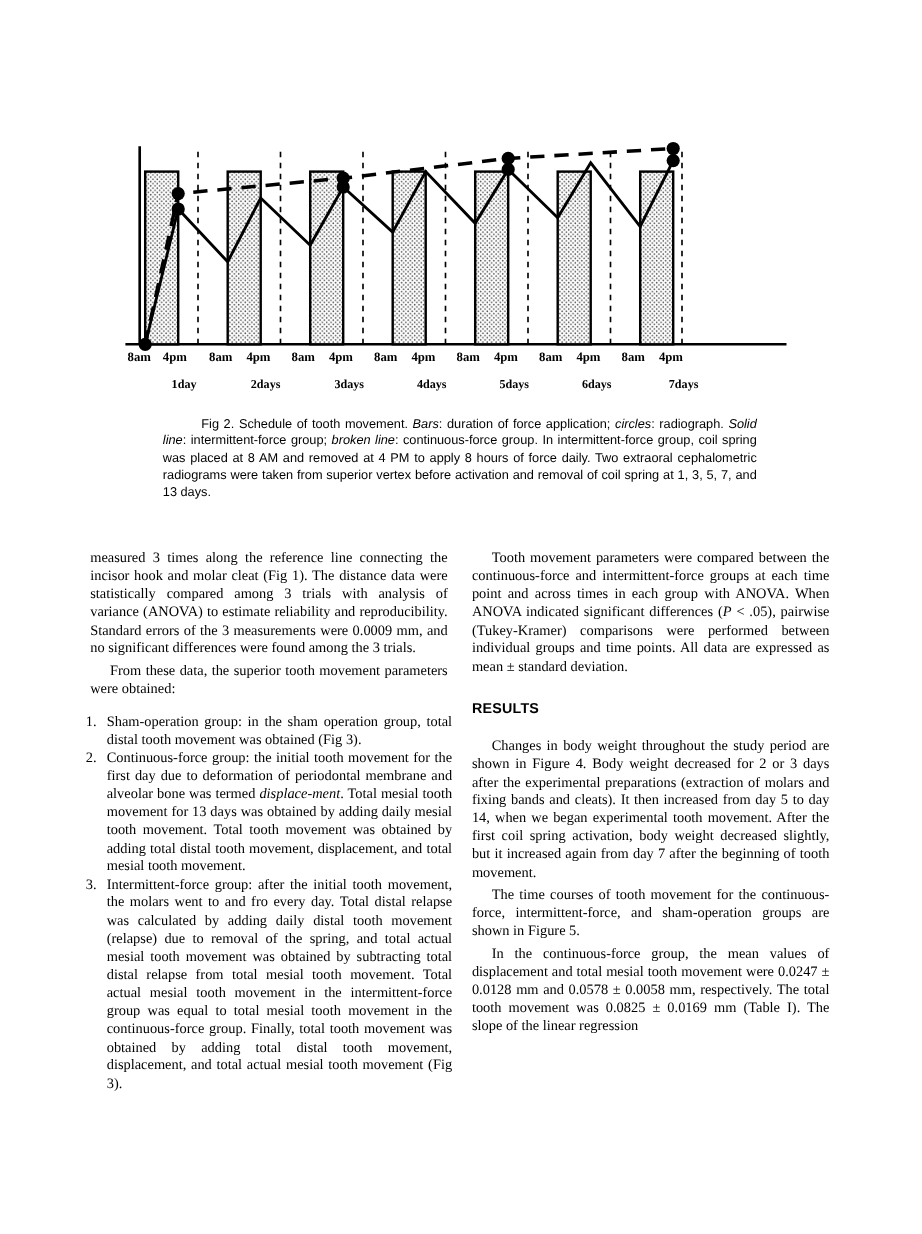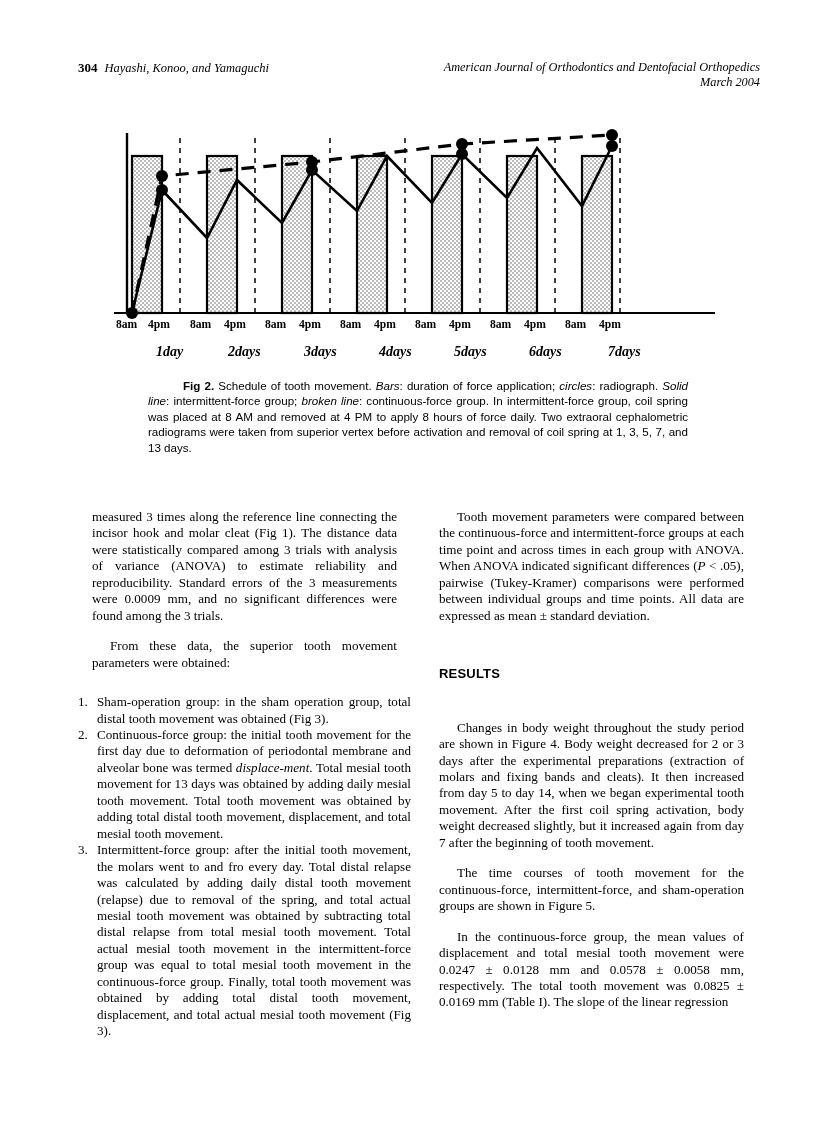--- a/index.html
+++ b/index.html
@@ -15,64 +15,55 @@
   .rh-left{position:absolute;left:0;top:0;font-size:12.5px;font-style:italic;white-space:nowrap;}
   .rh-left .pageno{font-style:normal;font-weight:bold;font-size:13px;margin-right:7px;}
   .rh-right{position:absolute;right:0;top:0;text-align:right;font-style:italic;font-size:12.3px;line-height:15px;}
 
   
   .figure{position:absolute;left:78px;top:118px;width:682px;height:250px;}
   .figsvg{position:absolute;left:0;top:0;}
 
   .axlab{position:absolute;font-family:"Liberation Serif",serif;font-weight:bold;text-align:center;}
   .ampm{font-size:11.6px;}
-  .dayl{font-size:14px;font-style:italic;}
+  .dayl{font-size:11px;}
 
   
   .caption{
     position:absolute;left:148px;top:378px;width:540px;
     font-family:"Liberation Sans",sans-serif;font-size:11.6px;line-height:15.4px;
     text-align:justify;color:#000;
   }
-  .caption b{font-weight:bold;padding-left:35px;}
+  .caption b{font-weight:normal;padding-left:35px;}
   .caption i{}
 
   
   .col{position:absolute;top:495px;width:333px;font-size:13.1px;line-height:16.45px;text-align:justify;}
   .col.left{left:78px;}
   .col.right{left:425px;}
-  .col p{margin:14px;text-indent:18px;}
+  .col p{margin:4px;text-indent:18px;}
   .col p.noind{text-indent:0;}
   .col i{font-style:italic;}
 
   ol.params{margin:0;padding:0;list-style:none;}
   ol.params li{position:relative;padding-left:19px;margin:0;text-align:justify;}
   ol.params li .num{position:absolute;left:0;top:0;}
 
   .sechead{
     font-family:"Liberation Sans",sans-serif;font-weight:bold;font-size:13px;
     letter-spacing:.2px;margin:0;
   }
   .sp14{height:14px;}
   .sp9{height:9px;}
 </style>
 </head>
 <body>
 
 <div class="page">
 
-  <div class="runhead">
-    <div class="rh-left">
-      <span class="pageno">304</span><span>Hayashi, Konoo, and Yamaguchi</span>
-    </div>
-    <div class="rh-right">
-      <div>American Journal of Orthodontics and Dentofacial Orthopedics</div>
-      <div>March 2004</div>
-    </div>
-  </div>
 
   <div class="figure">
     <svg class="figsvg" width="682" height="250" viewBox="0 0 682 250">
       <defs>
         <pattern id="stipple" width="4" height="4" patternUnits="userSpaceOnUse">
           <rect width="4" height="4" fill="#ffffff"></rect>
           <circle cx="1" cy="1" r="0.75" fill="#555"></circle>
           <circle cx="3" cy="3" r="0.75" fill="#555"></circle>
         </pattern>
       </defs>

